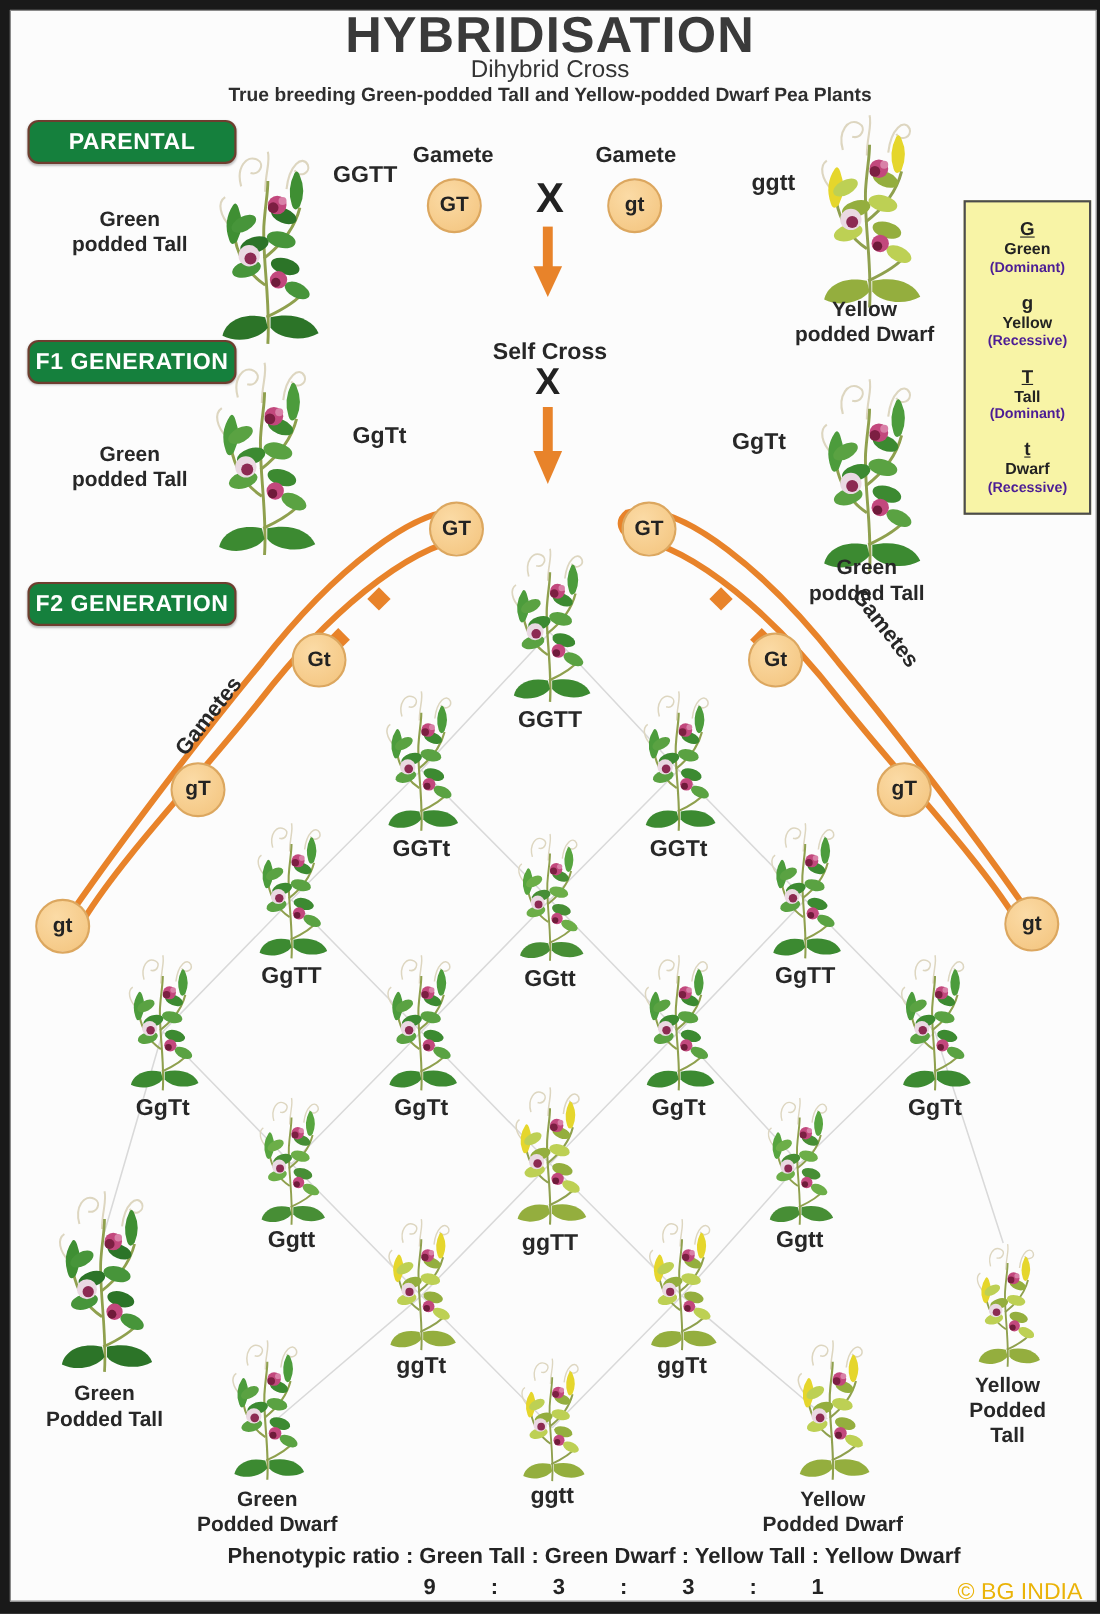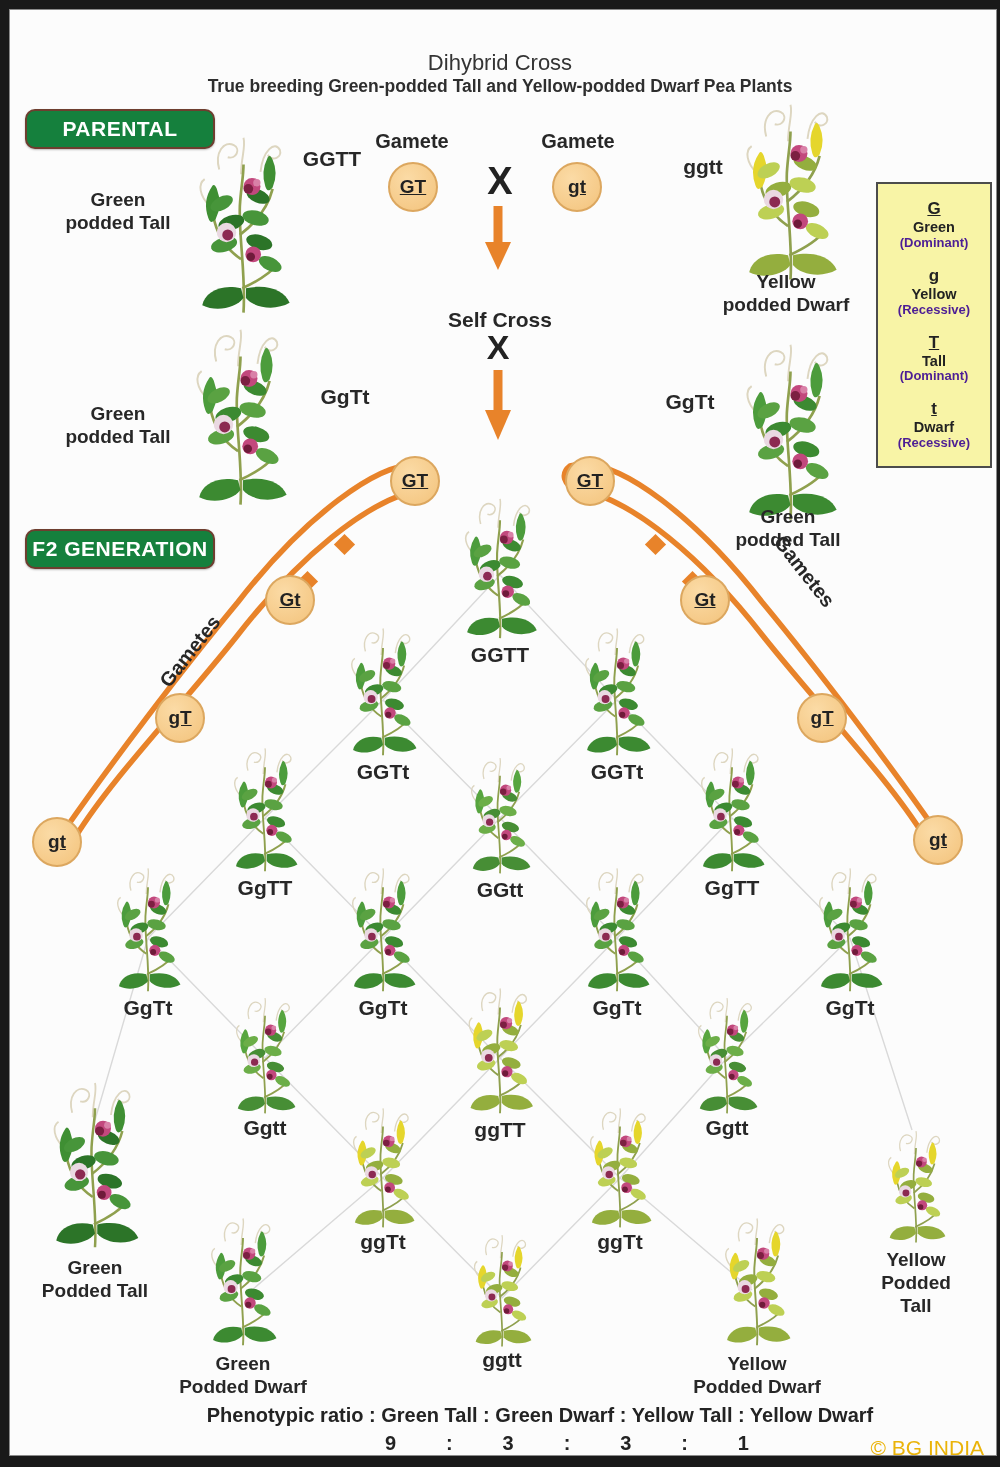--- a/index.html
+++ b/index.html
@@ -13,21 +13,21 @@
   .tagline{font-size:17.5px;font-weight:700;color:#2e2e2e;white-space:nowrap;}
   .badge{position:absolute;left:25px;width:186px;height:36px;background:#15803d;border:2px solid #6e3e2f;
          border-radius:10px;display:flex;align-items:center;justify-content:center;
          color:#fff;font-weight:800;font-size:21px;letter-spacing:.5px;box-shadow:0 1px 2px rgba(0,0,0,.25);}
   .geno{font-size:21px;font-weight:800;color:#272727;white-space:nowrap;}
   .pheno{font-size:19px;font-weight:800;color:#272727;white-space:pre-line;line-height:1.22;}
   .gam-lbl{font-size:20px;font-weight:800;color:#272727;}
   .circle{position:absolute;width:50px;height:50px;border-radius:50%;
           background:radial-gradient(circle at 38% 32%,#fbdba6,#f3c37c);
           border:2px solid #dca75f;display:flex;align-items:center;justify-content:center;
-          font-weight:800;font-size:19px;color:#222;box-sizing:border-box;text-decoration:underline;}
+          font-weight:800;font-size:19px;color:#222;box-sizing:border-box;}
   .xmark{font-size:38px;font-weight:700;color:#222;line-height:1;}
   .gametes-rot{font-size:20px;font-weight:800;color:#272727;white-space:nowrap;}
   .legend{position:absolute;left:876px;top:182px;width:116px;height:286px;background:#f8f4a6;
           border:2px solid #4c4c4c;box-sizing:border-box;display:flex;flex-direction:column;
           justify-content:space-evenly;align-items:center;text-align:center;}
   .leg-sym{font-size:17px;font-weight:800;text-decoration:underline;color:#222;}
   .leg-name{font-size:14.5px;font-weight:700;color:#222;line-height:1.15;}
   .leg-type{font-size:13px;font-weight:700;color:#4c1d95;line-height:1.15;}
   .plant{position:absolute;}
   .v-green{--c1:#5aa242;--c2:#3c8a31;--pod:#4c9c3c;}
@@ -123,24 +123,26 @@
     <g>
       <line x1="498" y1="206" x2="498" y2="244" stroke="#e8832a" stroke-width="9"></line>
       <polygon points="485,242 511,242 498,270" fill="#e8832a"></polygon>
     </g>
     <g>
       <line x1="498" y1="370" x2="498" y2="412" stroke="#e8832a" stroke-width="9"></line>
       <polygon points="485,410 511,410 498,440" fill="#e8832a"></polygon>
     </g>
   </svg>
 
+  <div class="abs ctr title" style="left:500px;top:4px;">HYBRIDISATION</div>
   <div class="abs ctr subtitle" style="left:500px;top:50px;">Dihybrid Cross</div>
   <div class="abs ctr tagline" style="left:500px;top:76px;">True breeding Green-podded Tall and Yellow-podded Dwarf Pea Plants</div>
 
   <div class="badge" style="top:109px;">PARENTAL</div>
+  <div class="badge" style="top:309px;">F1 GENERATION</div>
   <div class="badge" style="top:529px;">F2 GENERATION</div>
 
   <svg class="plant v-dark" style="left:181px;top:133px;width:125px;height:182px;" preserveAspectRatio="none">
       <use href="#pea"></use>
     </svg>
   <svg class="plant v-yellow" style="left:728px;top:100px;width:125px;height:182px;" preserveAspectRatio="none">
       <use href="#pea"></use>
     </svg>
   <div class="abs ctr pheno" style="left:118px;top:188px;">Green
 podded Tall</div>

